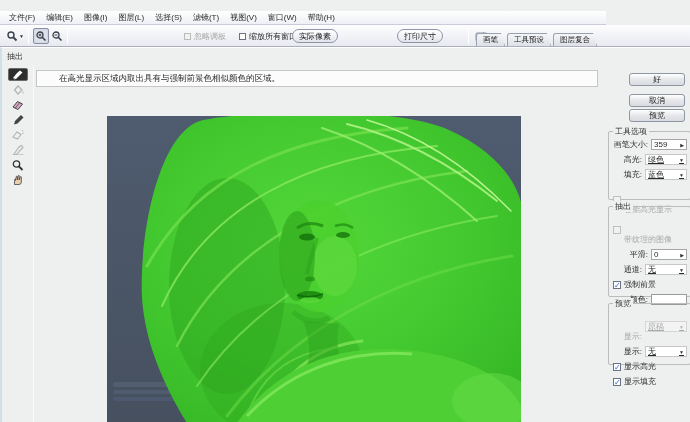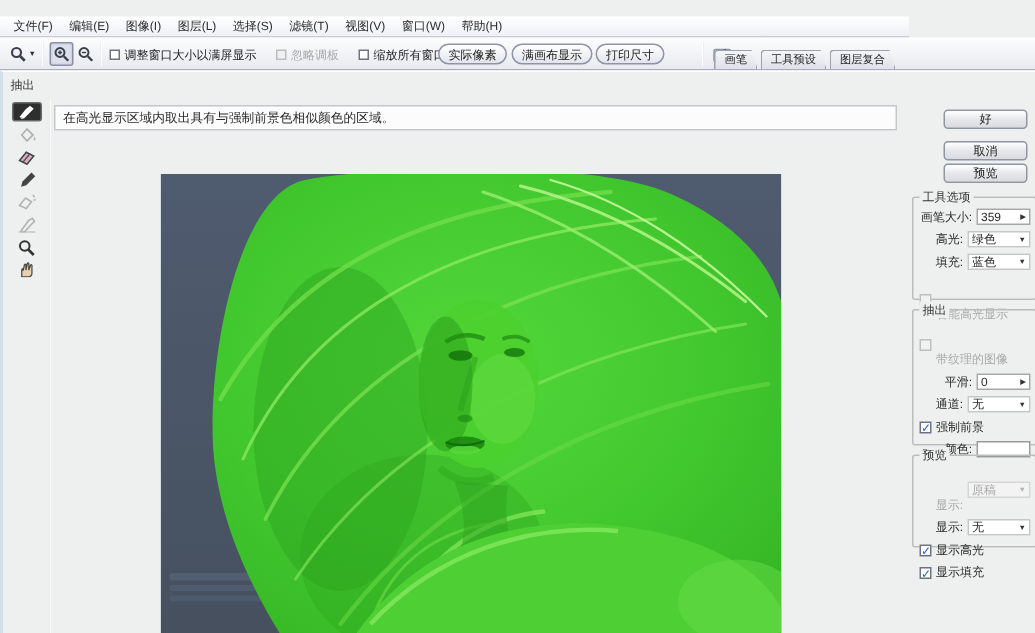--- a/index.html
+++ b/index.html
@@ -47,21 +47,21 @@
   .ptab { height:13px; padding:0 6px; font-size:7.5px; color:#222; line-height:12px; white-space:nowrap;
           background:linear-gradient(#f4f5f8,#dfe1e8); border:1px solid #9aa0ae; border-bottom:none;
           border-radius:3px 3px 0 0; clip-path:polygon(0 0, calc(100% - 4px) 0, 100% 100%, 0 100%); }
 
   
   .dialog { position:absolute; left:0; top:47px; width:690px; height:375px;
             background:#eef0ef; border-top:1px solid #fff; border-left:2px solid #cfe0e8; }
   .dlg-title { position:absolute; left:5px; top:3px; font-size:8px; color:#333; }
   .instruction { position:absolute; left:34px; top:22px; width:562px; height:17px;
                  background:#fcfcfc; border:1px solid #c4c6c9; font-size:8.5px; color:#2a2a2a;
-                 line-height:15px; padding-left:5px; white-space:nowrap; overflow:hidden; }
+                 line-height:15px; padding-left:22px; white-space:nowrap; overflow:hidden; }
 
   
   .tools { position:absolute; left:3px; top:20px; width:26px; display:flex;
            flex-direction:column; align-items:center; gap:2px; }
   .tool { width:20px; height:13px; display:flex; align-items:center; justify-content:center;
           border-radius:2px; }
   .tool.selected { background:#2e2e2e; border:1px solid #6a6a6a; }
   .tool.dis { opacity:.32; }
   .tool svg { display:block; }
   .tools-divider { position:absolute; left:31px; top:17px; width:1px; height:358px;
@@ -79,21 +79,21 @@
   .group-label { position:absolute; top:-6px; left:4px; font-size:8px; color:#333;
                  background:#eef0ef; padding:0 2px; white-space:nowrap; }
   .row { display:flex; align-items:center; justify-content:flex-end; margin:4px 3px 0 2px; gap:3px;
          font-size:8px; color:#2a2a2a; }
   .row.first { margin-top:7px;text-align:center; }
   .rlabel { white-space:nowrap; }
   .rlabel.dis, .dis-text { color:#a8a8a8;margin-top:20px; }
   .numbox { width:36px; height:11px; border:1px solid #a6a6a6; background:#fff; font-size:8px;
             display:flex; align-items:center; justify-content:space-between; padding:0 2px; flex:none; }
   .combo { width:42px; height:11px; border:1px solid #c6c6c6; background:#fff; font-size:8px;
-           display:flex; align-items:center; justify-content:space-between; padding:0 2px; flex:none; }
+           display:flex; align-items:center; justify-content:space-between; padding:0 2px; flex:none;text-decoration:underline; }
   .combo.dis { background:#f3f3f3; color:#a8a8a8; border-color:#d5d5d5; }
   .spin { font-size:5px; color:#333; }
   .darr { font-size:5px; color:#333; }
   .dis .darr, .combo.dis .darr { color:#b5b5b5; }
   .cb { width:8px; height:8px; border:1px solid #6a737f; background:#fff; font-size:8px;
         line-height:7px; text-align:center; color:#2b5fd9; flex:none; }
   .cb.dis { border-color:#bfbfbf; background:#f1f1f1; }
   .cbrow { justify-content:flex-start; margin-left:4px; }
   .swatch { width:36px; height:11px; border:1px solid #9a9a9a; background:#ffffff; flex:none; }
 </style>
@@ -136,38 +136,31 @@
       <div class="iconbtn">
         <svg width="12" height="12" viewBox="0 0 12 12">
           <circle cx="5" cy="5" r="3" fill="none" stroke="#3a3f4c" stroke-width="1.3"></circle>
           <line x1="3.6" y1="5" x2="6.4" y2="5" stroke="#3a3f4c" stroke-width="1"></line>
           <line x1="7.5" y1="7.5" x2="10.5" y2="10.5" stroke="#3a3f4c" stroke-width="1.6"></line>
         </svg>
       </div>
     </div>
     <div class="sep" style="left:67px;"></div>
 
-    <div class="ob" style="left:73px;">
-      <span class="obcb"></span>
-      <span class="oblabel">调整窗口大小以满屏显示</span>
-    </div>
     <div class="ob" style="left:184px;">
       <span class="obcb dis"></span>
       <span class="oblabel dis">忽略调板</span>
     </div>
     <div class="ob" style="left:239px;">
       <span class="obcb"></span>
       <span class="oblabel">缩放所有窗口</span>
     </div>
 
     <div class="ob" style="left:292px;">
         <div class="obbtn">实际像素</div>
-      </div>
-    <div class="ob" style="left:341px;">
-        <div class="obbtn">满画布显示</div>
       </div>
     <div class="ob" style="left:397px;">
         <div class="obbtn">打印尺寸</div>
       </div>
 
     <div class="sep" style="left:468px;"></div>
     <div class="ob" style="left:475px;">
       <svg width="13" height="13" viewBox="0 0 13 13">
         <rect x="1" y="3" width="11" height="8" rx="1" fill="#e9ebf1" stroke="#8d94a6" stroke-width="1"></rect>
         <path d="M3,9 C4,6 6,4 9,3" stroke="#5a6172" stroke-width="1.2" fill="none"></path>

